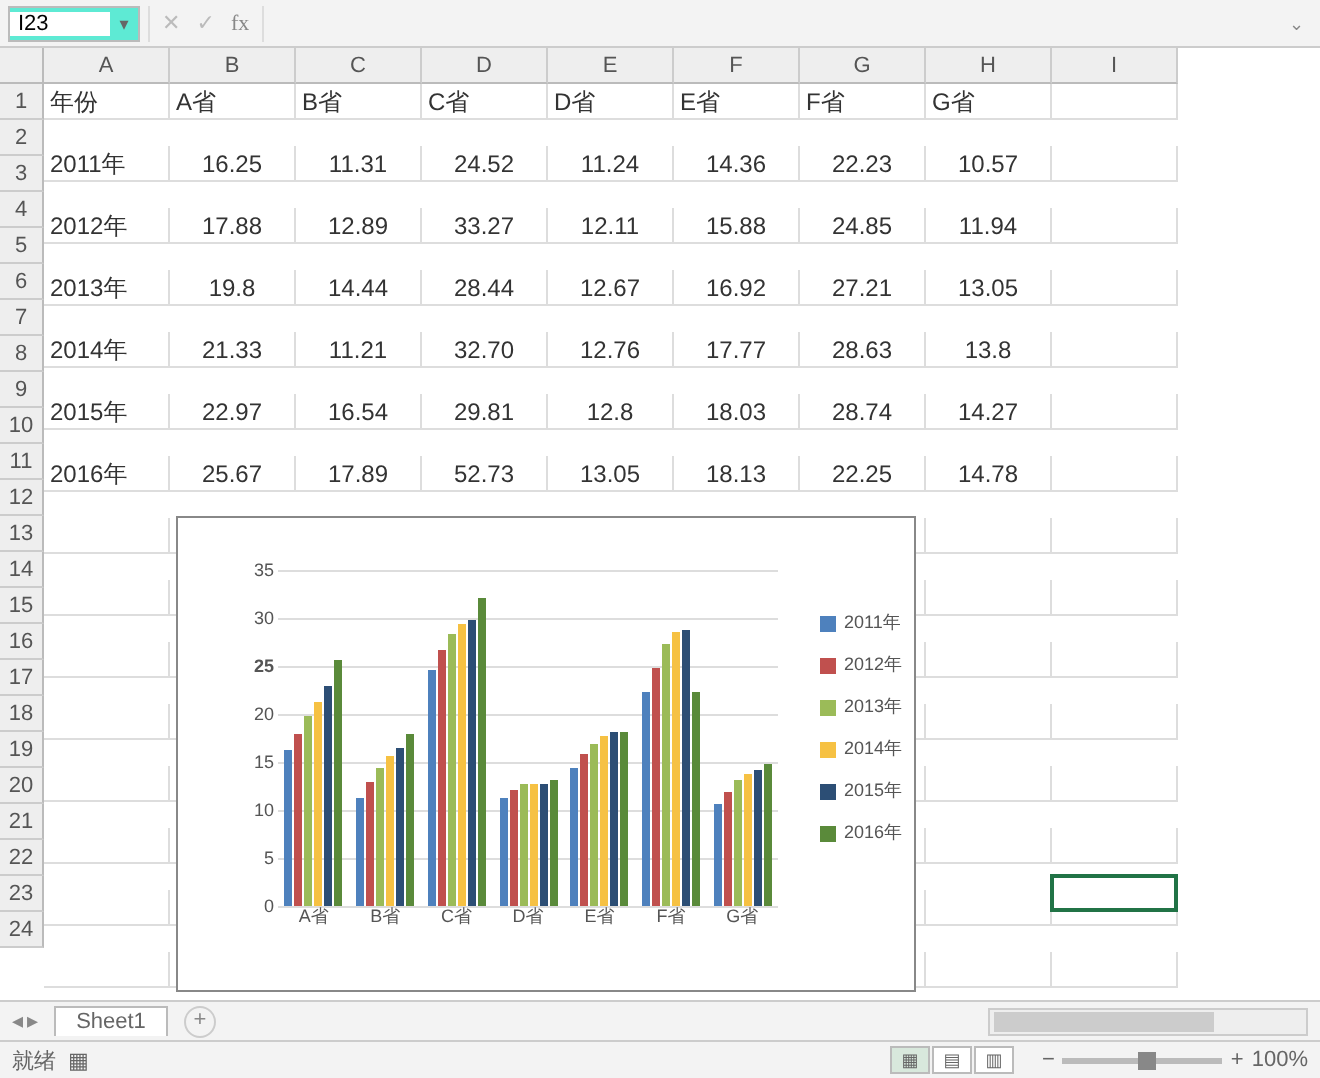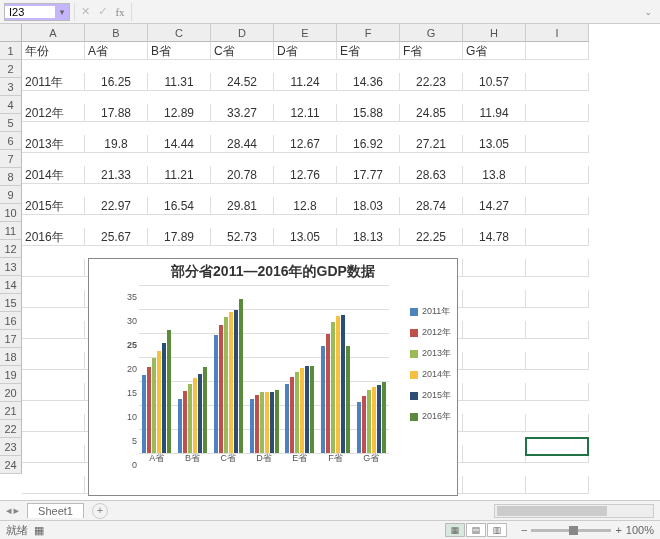--- a/index.html
+++ b/index.html
@@ -21,21 +21,21 @@
     background: #f3f3f3;
     display: flex;
     align-items: center;
     padding: 0 4px;
     gap: 4px;
   }
   .name-box {
     display: flex;
     align-items: center;
     border: 1px solid #bbb;
-    background: #c4b5fd;
+    background: #5eead4;
     height: 18px;
   }
   .name-box input {
     border: none;
     outline: none;
     font-size: 11px;
     width: 50px;
     padding: 0 4px;
   }
   .name-box .chev {
@@ -164,21 +164,20 @@
     height: 180px;
   }
   .y-tick {
     position: absolute;
     right: 2px;
     width: 18px;
     text-align: right;
     font-size: 9px;
     color: #555;
     transform: translateY(-50%);
-    margin-top: 12px;
   }
   .grid-line {
     position: absolute;
     left: 20px;
     width: 250px;
     height: 1px;
     background: #ddd;
   }
   .bars-area {
     position: absolute;
@@ -395,21 +394,21 @@
         <div class="cell num">12.67</div>
         <div class="cell num">16.92</div>
         <div class="cell num">27.21</div>
         <div class="cell num">13.05</div>
         <div class="cell"></div>
       </div>
       <div class="row">
         <div class="cell txt">2014年</div>
         <div class="cell num">21.33</div>
         <div class="cell num">11.21</div>
-        <div class="cell num">20.78</div>
+        <div class="cell num">32.70</div>
         <div class="cell num">12.76</div>
         <div class="cell num">17.77</div>
         <div class="cell num">28.63</div>
         <div class="cell num">13.8</div>
         <div class="cell"></div>
       </div>
       <div class="row">
         <div class="cell txt">2015年</div>
         <div class="cell num">22.97</div>
         <div class="cell num">16.54</div>
@@ -615,21 +614,20 @@
         <div class="cell"></div>
         <div class="cell"></div>
         <div class="cell"></div>
         <div class="cell"></div>
         <div class="cell"></div>
       </div>
     </div>
   <div class="selected-cell" id="sel" style="left: 525px; top: 413px; width: 64px; height: 19px;"></div>
 
   <div class="chart">
-    <div class="chart-title">部分省2011—2016年的GDP数据</div>
     <div class="plot">
       <div class="y-axis" id="y-axis">
           <div class="y-tick" style="top: 168px;">0</div>
           <div class="y-tick" style="top: 144px;">5</div>
           <div class="y-tick" style="top: 120px;">10</div>
           <div class="y-tick" style="top: 96px;">15</div>
           <div class="y-tick" style="top: 72px;">20</div>
           <div class="y-tick" style="top: 48px; font-weight: bold;">25</div>
           <div class="y-tick" style="top: 24px;">30</div>
           <div class="y-tick" style="top: 0px;">35</div>

